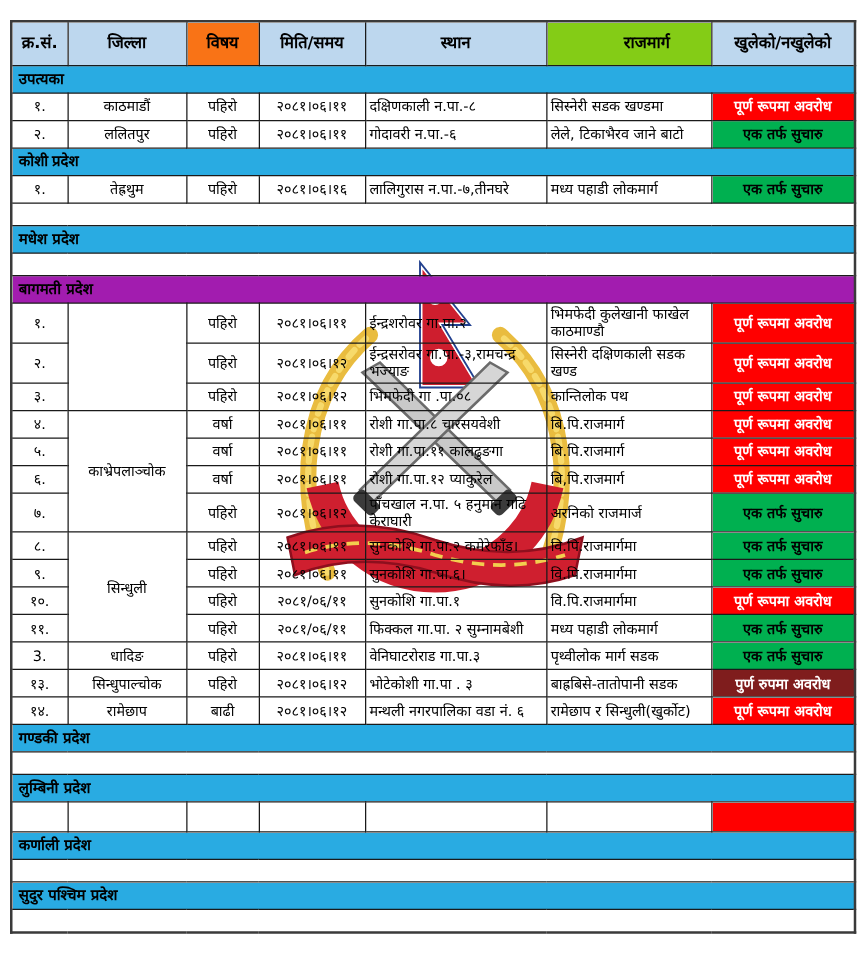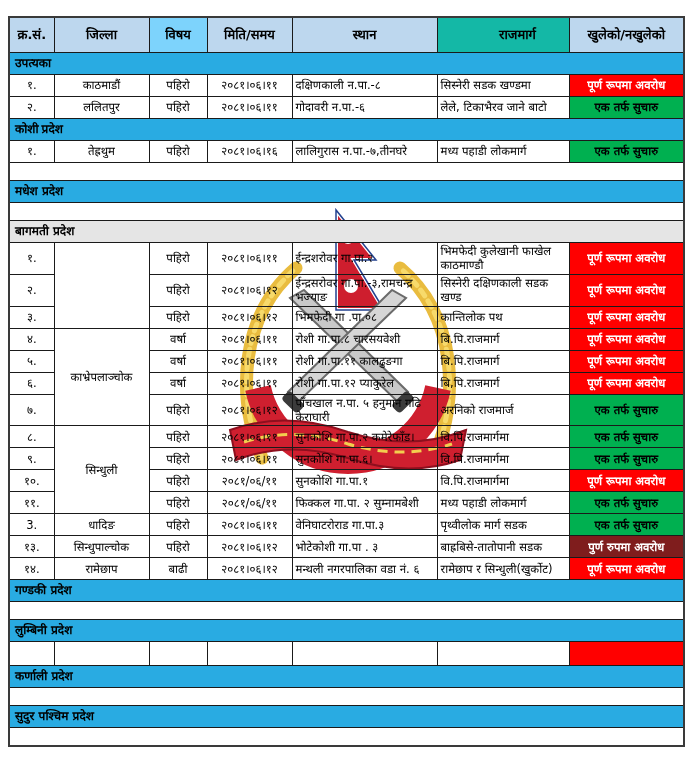--- a/index.html
+++ b/index.html
@@ -104,24 +104,24 @@
         <col style="width:58px">
         <col style="width:85px">
         <col style="width:145px">
         <col style="width:132px">
         <col style="width:115px">
     </colgroup>
     <thead>
         <tr>
           <th style="background: rgb(189, 215, 238);">क्र.सं.</th>
           <th style="background: rgb(189, 215, 238);">जिल्ला</th>
-          <th style="background: #7dd3fc;">विषय</th>
+          <th style="background: #f97316;">विषय</th>
           <th style="background: rgb(189, 215, 238);">मिति/समय</th>
           <th style="background: rgb(189, 215, 238);">स्थान</th>
-          <th style="background: #14b8a6; padding-left: 32px;">राजमार्ग</th>
+          <th style="background: #84cc16; padding-left: 32px;">राजमार्ग</th>
           <th style="background: rgb(189, 215, 238);">खुलेको/नखुलेको</th>
         </tr>
       </thead>
     <tbody>
         <tr class="section-row">
           <td colspan="7" style="background: rgb(41, 171, 226);">उपत्यका</td>
         </tr>
         <tr class="data-row">
           <td class="c-sn">१.</td>
           <td class="c-district">काठमाडौं</td>
@@ -155,21 +155,21 @@
         <tr class="gap-row">
           <td colspan="7"></td>
         </tr>
         <tr class="section-row">
           <td colspan="7" style="background: rgb(41, 171, 226);">मधेश प्रदेश</td>
         </tr>
         <tr class="gap-row">
           <td colspan="7"></td>
         </tr>
         <tr class="section-row">
-          <td colspan="7" style="background: #e5e5e5;">बागमती प्रदेश</td>
+          <td colspan="7" style="background: #a21caf;">बागमती प्रदेश</td>
         </tr>
         <tr class="data-row">
           <td class="c-sn">१.</td>
           <td class="c-district" rowspan="3"></td>
           <td class="c-subject">पहिरो</td>
           <td class="c-date">२०८१।०६।११</td>
           <td class="c-place">ईन्द्रशरोवर गा.पा.२</td>
           <td class="c-highway">भिमफेदी कुलेखानी फाखेल काठमाण्डौ</td>
           <td class="c-status" style="background: rgb(255, 0, 0); color: rgb(255, 255, 255);">पूर्ण रूपमा अवरोध</td>
         </tr>

